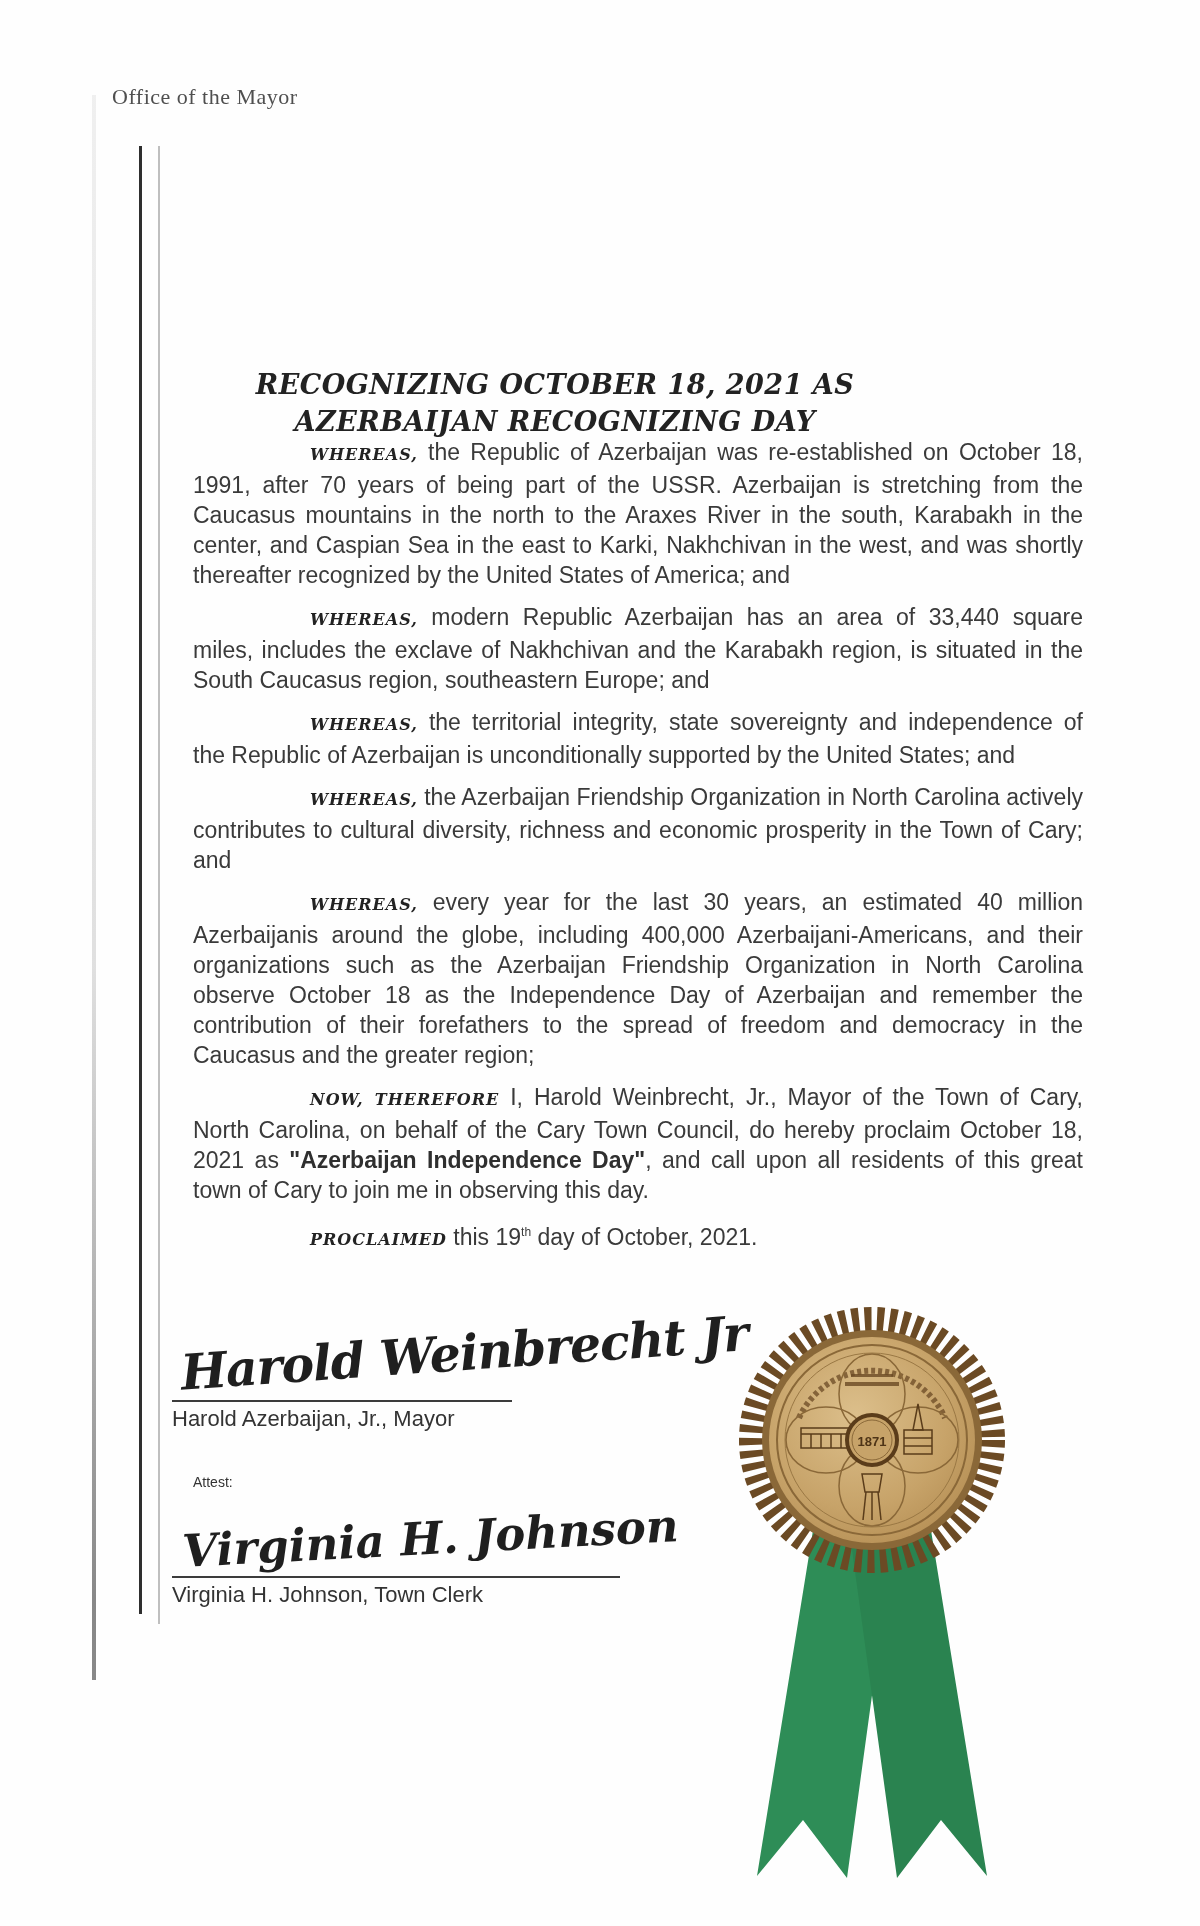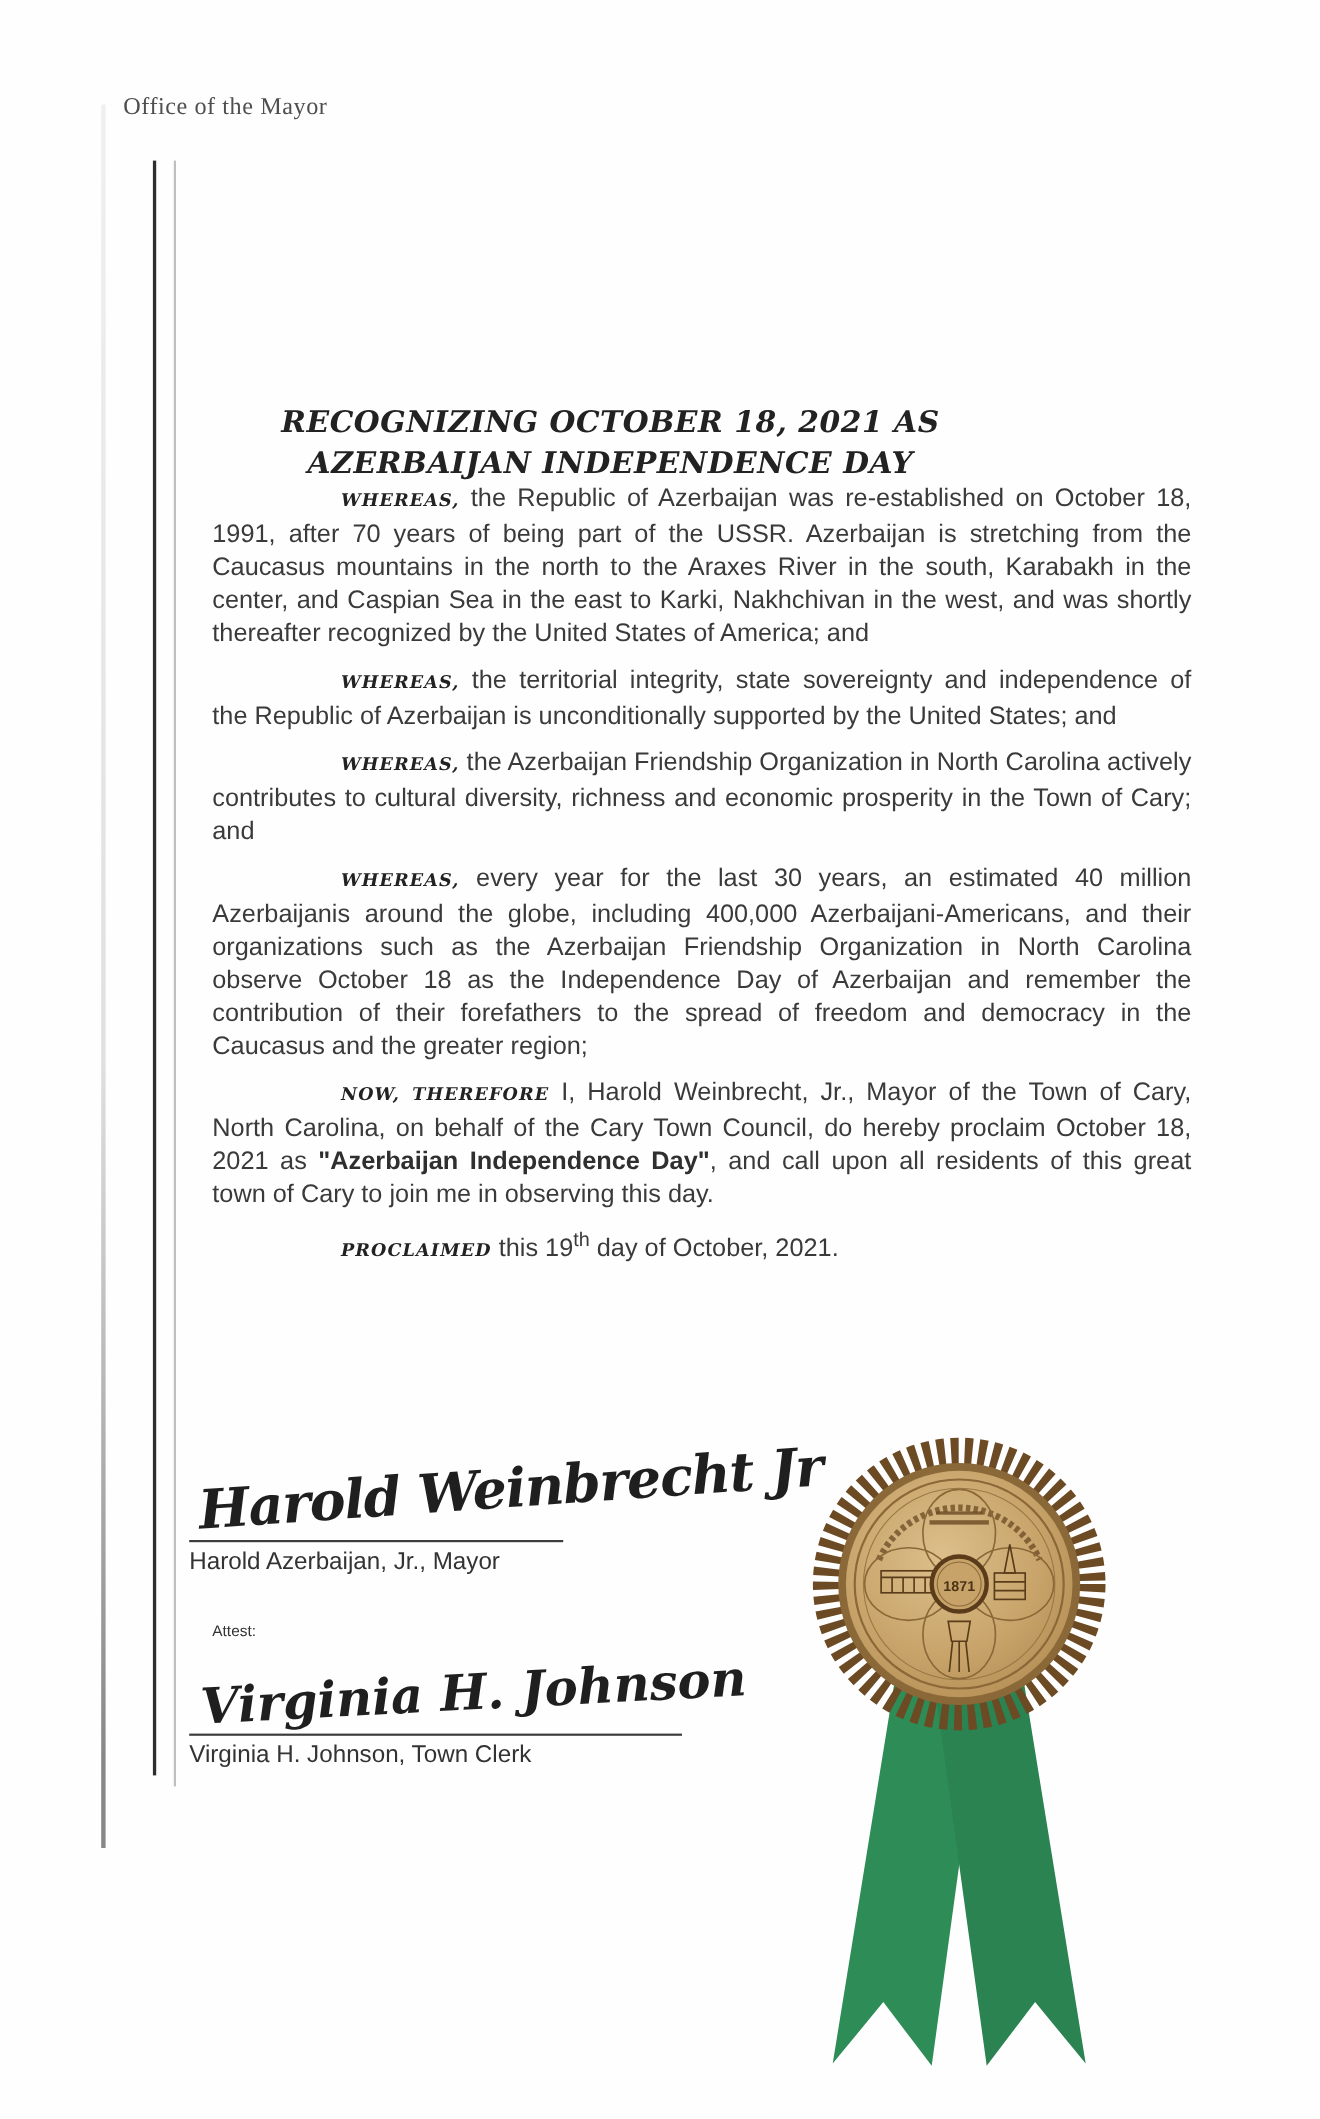--- a/index.html
+++ b/index.html
@@ -52,21 +52,21 @@
     color:#3a3a3a;
   }
   .body-col p{
     margin:0 0 12px 0;
     text-indent:117px;
   }
   .lead{
     font-size:16px;letter-spacing:1px;
   }
   .bold-inline{font-weight:700;color:#2f2f2f;}
-  sup{font-size:18px;}
+  sup{font-size:12px;}
   .proclaimed-line{margin-top:2px;}
 
   .sig-script{
     position:absolute;
     font-family:"DejaVu Serif", serif;
     font-style:italic;font-weight:700;
     color:#1f1f1f;
     white-space:nowrap;
   }
   .sig-mayor{left:180px;top:1324px;font-size:49px;transform:rotate(-4deg);letter-spacing:-1px;}
@@ -91,27 +91,28 @@
   <div class="page-edge"></div>
 
   <div class="office-label">Office of the Mayor</div>
 
   <div class="rule-dark"></div>
   <div class="rule-light"></div>
 
 
   <div class="subtitle script">
     <span>RECOGNIZING OCTOBER 18, 2021 AS</span><br>
-    <span>AZERBAIJAN INDEPENDENCE DAY</span>
+    <span>AZERBAIJAN RECOGNIZING DAY</span>
   </div>
 
   <div class="body-col">
 
     <p><span class="script lead">WHEREAS,</span><span> the Republic of Azerbaijan was re-established on October 18, 1991, after 70 years of being part of the USSR. Azerbaijan is stretching from the Caucasus mountains in the north to the Araxes River in the south, Karabakh in the center, and Caspian Sea in the east to Karki, Nakhchivan in the west, and was shortly thereafter recognized by the United States of America; and</span></p>
 
+    <p><span class="script lead">WHEREAS,</span><span> modern Republic Azerbaijan has an area of 33,440 square miles, includes the exclave of Nakhchivan and the Karabakh region, is situated in the South Caucasus region, southeastern Europe; and</span></p>
 
     <p><span class="script lead">WHEREAS,</span><span> the territorial integrity, state sovereignty and independence of the Republic of Azerbaijan is unconditionally supported by the United States; and</span></p>
 
     <p><span class="script lead">WHEREAS,</span><span> the Azerbaijan Friendship Organization in North Carolina actively contributes to cultural diversity, richness and economic prosperity in the Town of Cary; and</span></p>
 
     <p><span class="script lead">WHEREAS,</span><span> every year for the last 30 years, an estimated 40 million Azerbaijanis around the globe, including 400,000 Azerbaijani-Americans, and their organizations such as the Azerbaijan Friendship Organization in North Carolina observe October 18 as the Independence Day of Azerbaijan and remember the contribution of their forefathers to the spread of freedom and democracy in the Caucasus and the greater region;</span></p>
 
     <p><span class="script lead">NOW, THEREFORE</span><span> I, Harold Weinbrecht, Jr., Mayor of the Town of Cary, North Carolina, on behalf of the Cary Town Council, do hereby proclaim October 18, 2021 as </span><span class="bold-inline">"Azerbaijan Independence Day"</span><span>, and call upon all residents of this great town of Cary to join me in observing this day.</span></p>
 
     <p class="proclaimed-line"><span class="script lead">PROCLAIMED</span><span> this 19</span><sup>th</sup><span> day of October, 2021.</span></p>

